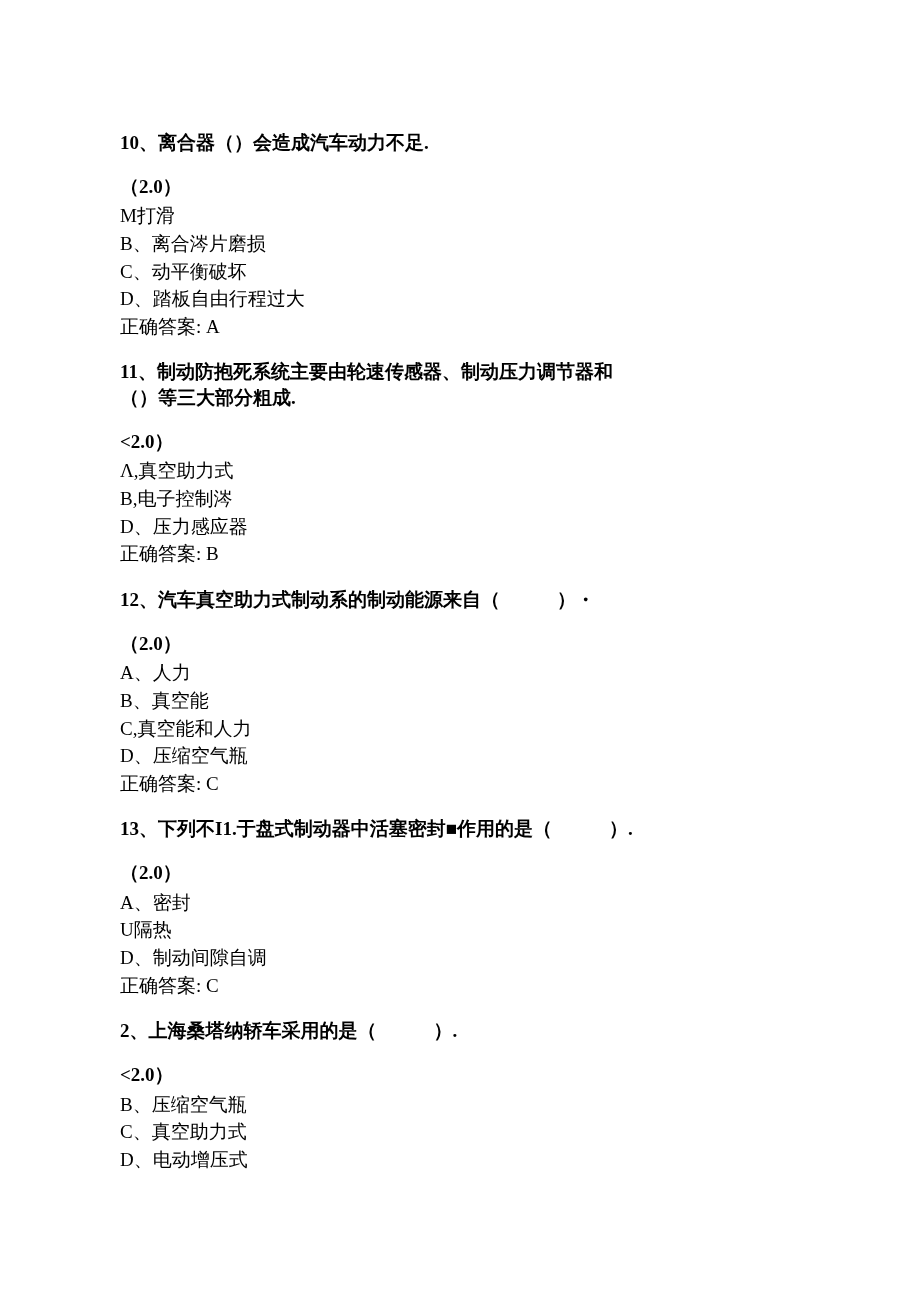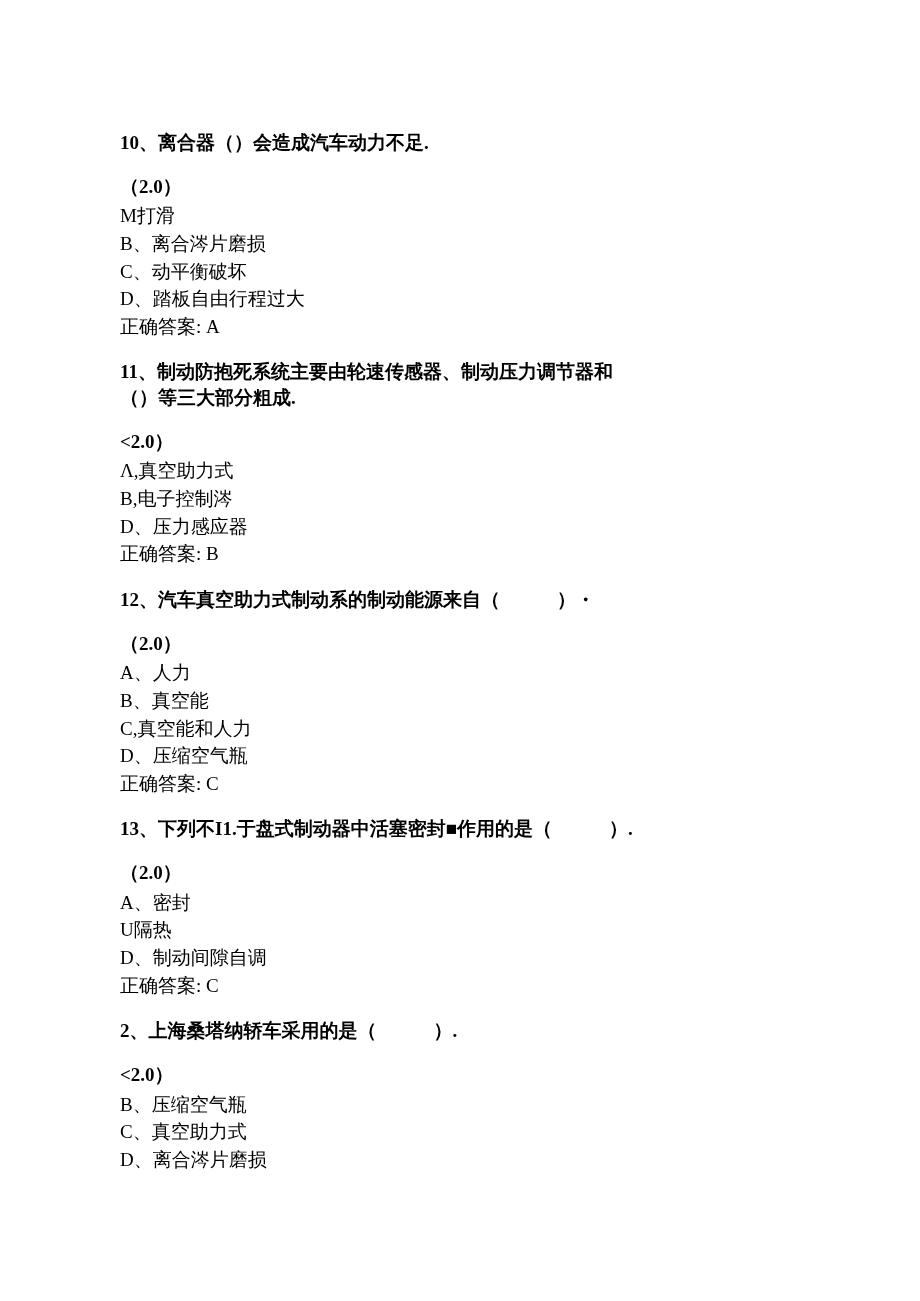--- a/index.html
+++ b/index.html
@@ -85,15 +85,15 @@
   <div class="answer-line">
     <span>正确答案: </span><span>C</span>
   </div>
 
   <div class="question-title">
     <span class="num">2</span><span>、上海桑塔纳轿车采用的是（　　　）.</span>
   </div>
   <div class="question-score">&lt;2.0）</div>
   <div class="option-line">B、压缩空气瓶</div>
   <div class="option-line">C、真空助力式</div>
-  <div class="option-line">D、离合涔片磨损</div>
+  <div class="option-line">D、电动增压式</div>
 
 </div>
 
 </body></html>

